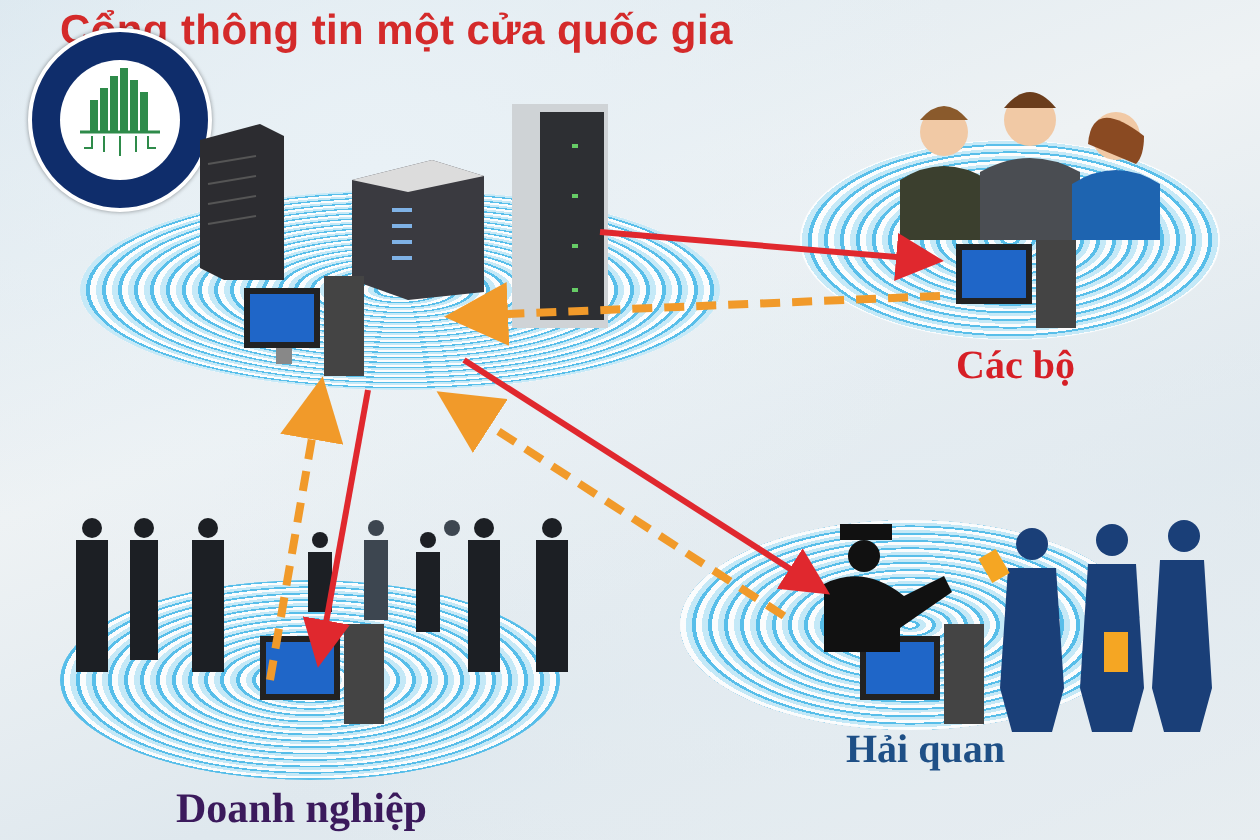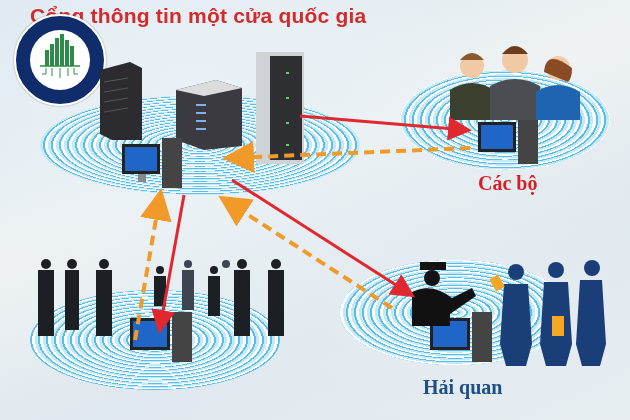--- a/index.html
+++ b/index.html
@@ -12,21 +12,21 @@
   .stage{position:absolute;inset:0;}
   .title{position:absolute;left:30px;top:4px;font-weight:bold;font-size:21px;color:#d42a2a;letter-spacing:0.2px;white-space:nowrap;}
   .logo{position:absolute;left:14px;top:14px;width:88px;height:88px;border-radius:50%;background:#0f2d6b;border:2px solid #fff;box-shadow:0 0 2px rgba(0,0,0,.4);}
   .logo-inner{position:absolute;left:14px;top:14px;width:60px;height:60px;border-radius:50%;background:#fff;}
   .logo-text{position:absolute;left:0;top:0;width:88px;height:88px;}
   .ring{position:absolute;border-radius:50%;
     background:repeating-radial-gradient(ellipse at center,#fff 0 3px,#3fb6e8 3px 5px,#bfe8f8 5px 8px);
     opacity:.85;}
   .label{position:absolute;font-weight:bold;white-space:nowrap;font-family:Liberation Serif, serif;}
   .lbl-cacbo{left:478px;top:172px;font-size:20px;color:#d61f26;}
-  .lbl-haiquan{left:423px;top:376px;font-size:20px;color:#1e4f86;}
+  .lbl-haiquan{left:423px;top:364px;font-size:20px;color:#1e4f86;}
   .lbl-dn{left:88px;top:392px;font-size:21px;color:#3b1a5c;}
   .obj{position:absolute;}
 </style>
 </head>
 <body>
 
 <div class="stage">
 
   <div class="ring" style="left:40px;top:95px;width:320px;height:100px;"></div>
   <div class="ring" style="left:400px;top:70px;width:210px;height:100px;"></div>
@@ -184,13 +184,14 @@
 
     <line x1="232" y1="180" x2="410" y2="294" stroke="#e0282e" stroke-width="3" marker-end="url(#redhead)"></line>
     <line x1="392" y1="308" x2="225" y2="200" stroke="#f19a2a" stroke-width="4" stroke-dasharray="10 6" marker-end="url(#orhead)"></line>
 
     <line x1="184" y1="195" x2="160" y2="328" stroke="#e0282e" stroke-width="3" marker-end="url(#redhead)"></line>
     <line x1="135" y1="340" x2="160" y2="196" stroke="#f19a2a" stroke-width="4" stroke-dasharray="10 6" marker-end="url(#orhead)"></line>
   </svg>
 
   <div class="label lbl-cacbo">Các bộ</div>
   <div class="label lbl-haiquan">Hải quan</div>
+  <div class="label lbl-dn">Doanh nghiệp</div>
 </div>
 
 </body></html>

